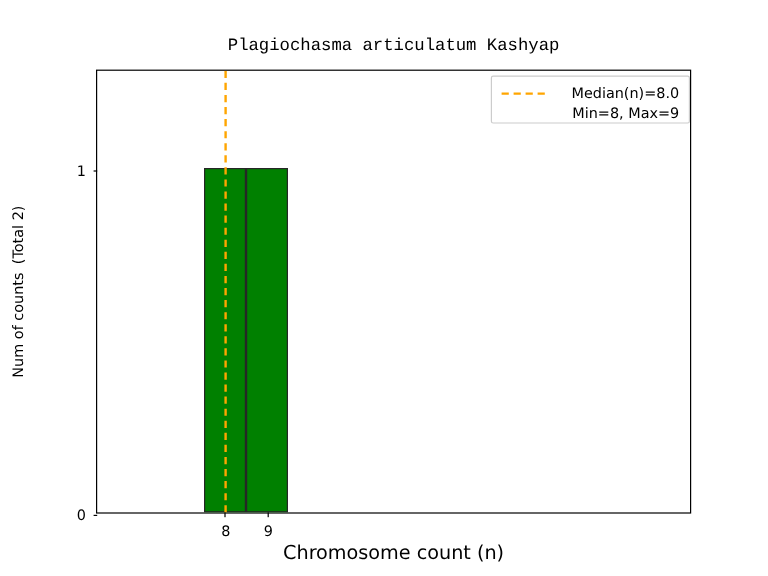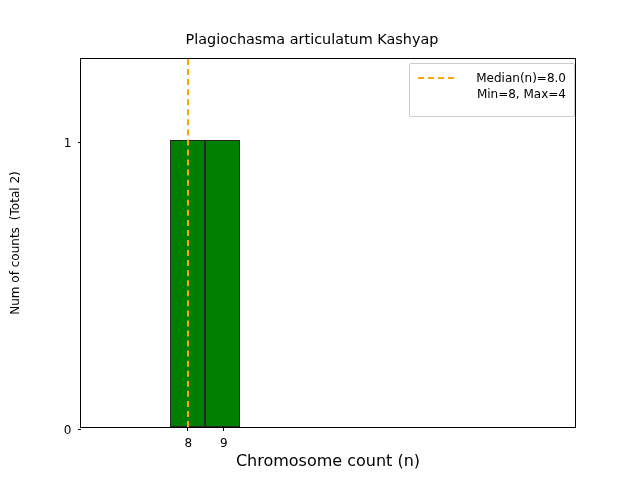--- a/index.html
+++ b/index.html
@@ -20,28 +20,29 @@
     position: absolute;
     left: 0; top: 0;
     width: 640px;
     height: 480px;
     background: #ffffff;
   }
 
   
   #chart-title {
     position: absolute;
-    left: 64px;
+    left: 80px;
     top: 31px;
     width: 496px;
     text-align: center;
     font-size: 14.4px;
     line-height: 17px;
     color: #000000;
     white-space: nowrap;
+    font-family: Liberation Mono, monospace;
   }
 
   
   #plot-area {
     position: absolute;
     left: 80px;
     top: 58px;
     width: 496px;
     height: 370px;
     border: 1.1px solid #000000;
@@ -159,21 +160,21 @@
   
   #legend {
     position: absolute;
     left: 409px;
     top: 63px;
     width: 166px;
     box-sizing: border-box;
     border: 1px solid #cccccc;
     background: #ffffff;
     border-radius: 2px;
-    padding: 6px 8px 14px 8px;
+    padding: 6px 8px 0 8px;
     font-size: 12px;
     line-height: 16px;
   }
   #legend-row {
     display: flex;
     align-items: flex-start;
     gap: 8px;
   }
   #legend-swatch {
     flex: 0 0 auto;
@@ -239,18 +240,18 @@
       <span class="yl-line1">Num of counts</span>
       <span class="yl-line2">(Total 2)</span>
     </span>
   </div>
 
   <div id="legend">
     <div id="legend-row">
       <span id="legend-swatch"></span>
       <span id="legend-text">
         <span>Median(n)=8.0</span>
-        <span>Min=8, Max=4</span>
+        <span>Min=8, Max=9</span>
       </span>
     </div>
   </div>
 
 </div>
 
 </body></html>

